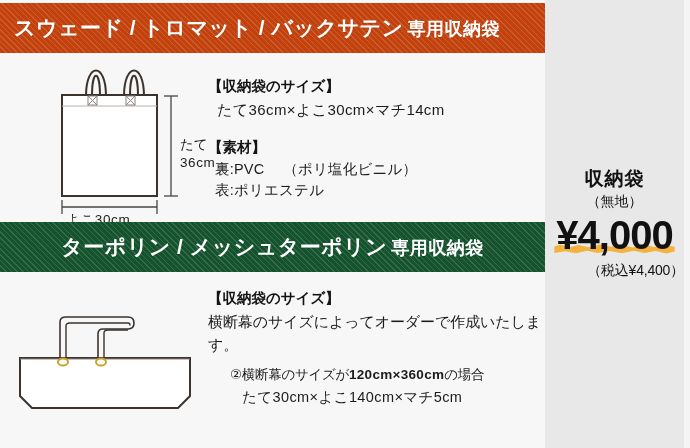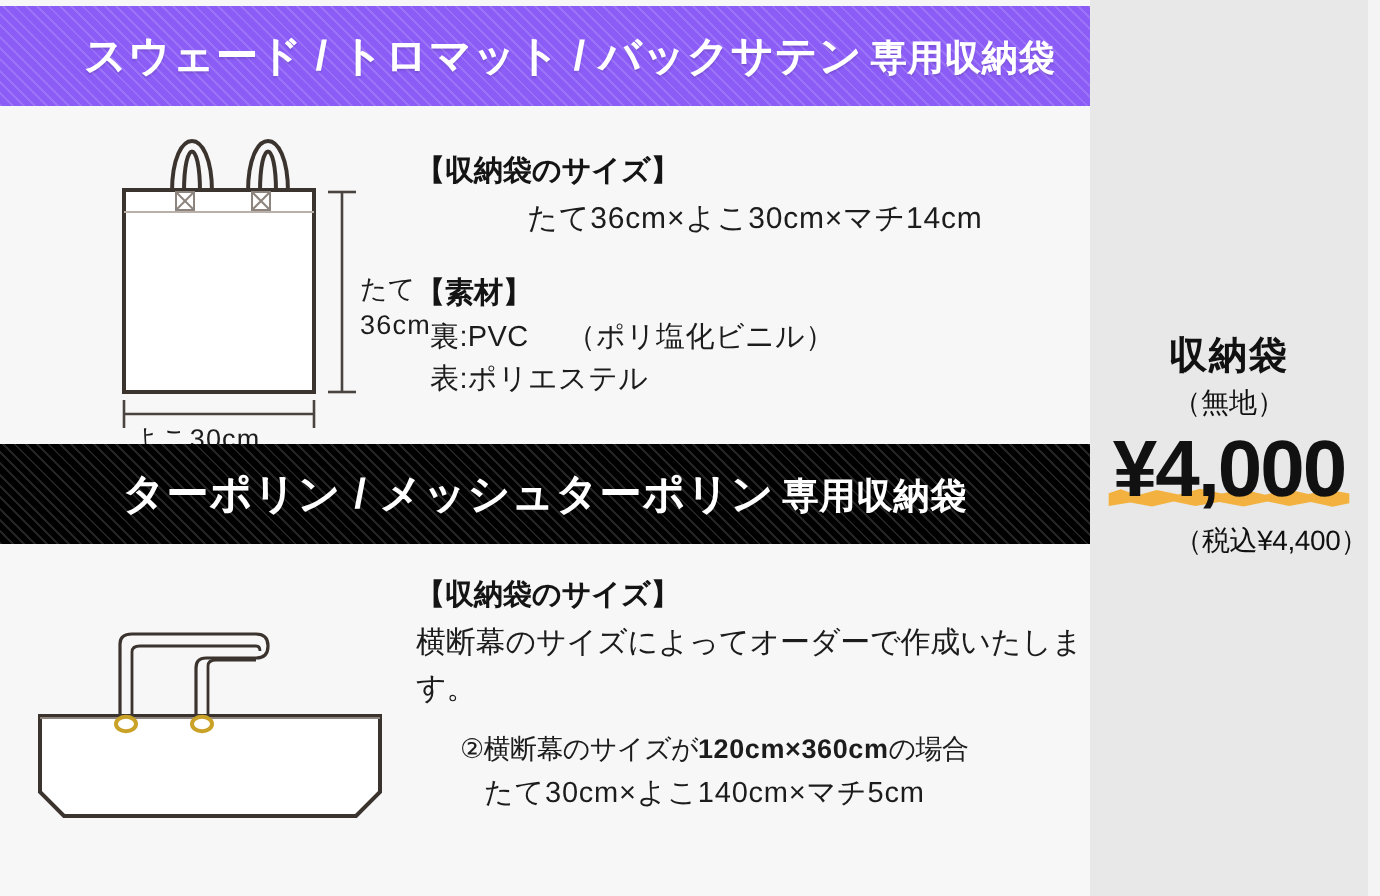--- a/index.html
+++ b/index.html
@@ -98,21 +98,20 @@
     font-weight: bold;
     font-size: 14.5px;
     line-height: 1.5;
     color: #141414;
   }
   .sec1-size-val {
     font-size: 15px;
     line-height: 1.6;
     padding-left: 9px;
     letter-spacing: 0.4px;
-    text-align: center;
   }
   .gap-block { height: 15px; }
   .mat-line {
     font-size: 14.5px;
     line-height: 1.5;
     padding-left: 7px;
     letter-spacing: 0.2px;
   }
 
   
@@ -219,21 +218,21 @@
   
   .fig-svg { display: block; overflow: visible; }
 </style>
 </head>
 <body>
 
 <div class="page">
 
   <div class="left-card">
 
-    <div class="banner" id="banner-1" style="background: #8b5cf6; padding-left: 28px;">
+    <div class="banner" id="banner-1" style="background: #c2410c;">
       <div class="stripes"></div>
       <div class="banner-title">
         <span>スウェード / トロマット / バックサテン</span><span class="sub">専用収納袋</span>
       </div>
     </div>
 
     <div class="sec1-figure">
       <svg class="fig-svg" width="160" height="160" viewBox="0 0 160 160">
 
         <path d="M34 48 C34 14, 54 14, 54 48" fill="none" stroke="#3b332e" stroke-width="2"></path>
@@ -275,21 +274,21 @@
 
     <div class="sec1-text">
       <div class="label-head">【収納袋のサイズ】</div>
       <div class="sec1-size-val">たて36cm×よこ30cm×マチ14cm</div>
       <div class="gap-block"></div>
       <div class="label-head">【素材】</div>
       <div class="mat-line">裏:PVC 　（ポリ塩化ビニル）</div>
       <div class="mat-line">表:ポリエステル</div>
     </div>
 
-    <div class="banner" id="banner-2" style="background: #000000;">
+    <div class="banner" id="banner-2" style="background: #14532d;">
       <div class="stripes"></div>
       <div class="banner-title">
         <span>ターポリン / メッシュターポリン</span><span class="sub">専用収納袋</span>
       </div>
     </div>
 
     <div class="sec2-figure">
       <svg class="fig-svg" width="200" height="120" viewBox="0 0 200 120">
 
         <path d="M50 62 L50 22 Q50 17 56 17 L118 17 Q124 17 124 23 Q124 29 118 29 L93 29 Q88 29 88 34 L88 62" fill="none" stroke="#3b332e" stroke-width="1.6"></path>

